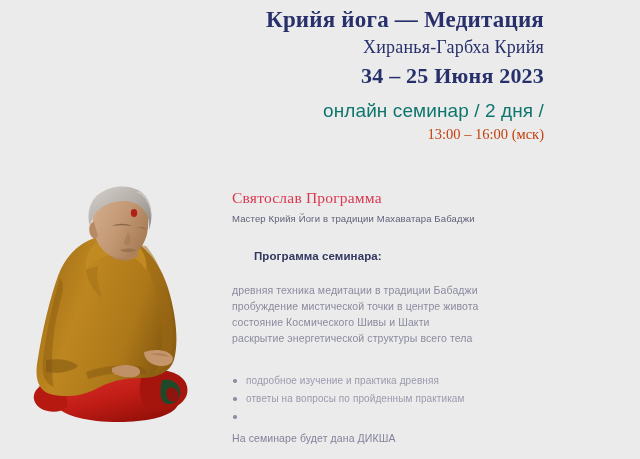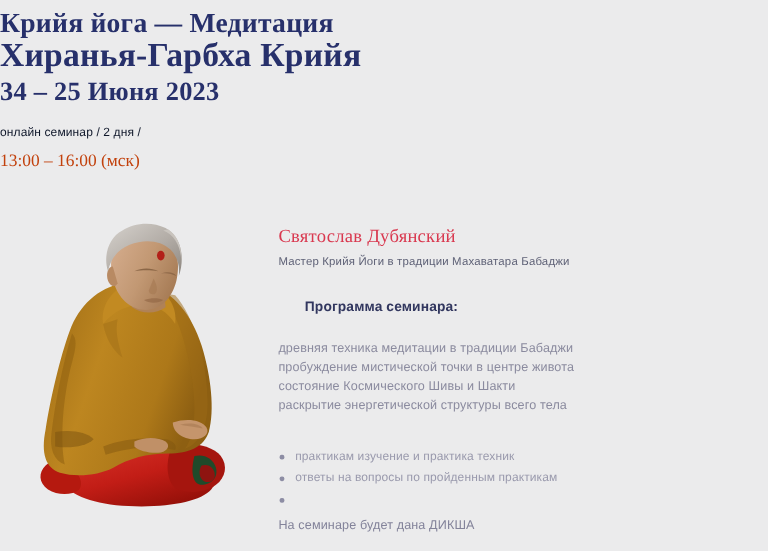--- a/index.html
+++ b/index.html
@@ -20,47 +20,47 @@
     inset: 0;
     background: #ebebec;
   }
 
   
   .header {
     position: absolute;
     top: 6px;
     left: 0;
     width: 544px;
-    text-align: left;
+    text-align: right;
   }
   .title-line {
     font-family: "Liberation Serif", "DejaVu Serif", serif;
     color: #27306b;
     letter-spacing: 0.2px;
   }
   .title-1 {
     font-size: 23px;
     font-weight: bold;
     line-height: 27px;
   }
   .title-2 {
-    font-size: 28px;
-    font-weight: bold;
+    font-size: 18px;
+    font-weight: normal;
     line-height: 28px;
   }
   .title-3 {
     font-size: 22px;
     font-weight: bold;
     line-height: 30px;
   }
   .subtitle-red {
     margin-top: 10px;
     font-family: "Liberation Sans", sans-serif;
-    font-size: 10px;
-    color: #0f172a;
+    font-size: 19px;
+    color: #0f766e;
     line-height: 20px;
     letter-spacing: 0.1px;
   }
   .subtitle-time {
     margin-top: 3px;
     font-family: "Liberation Serif", "DejaVu Serif", serif;
     font-size: 14.5px;
     color: #c2410c;
     line-height: 20px;
   }
@@ -241,36 +241,36 @@
 
       <path d="M96 186 C104 182 116 182 122 186 C126 189 124 194 118 195
                C110 196 100 194 96 190 Z" fill="#c09067"></path>
       <path d="M128 170 C140 166 152 168 156 174 C159 179 154 184 146 184
                C136 184 128 178 128 170 Z" fill="#c5956c"></path>
       <path d="M134 172 C142 170 150 171 153 175 C147 174 140 173 134 172 Z" fill="#ab7d56" opacity="0.7"></path>
     </svg>
   </div>
 
   <div class="content">
-    <div class="speaker-name">Святослав Дубянский</div>
+    <div class="speaker-name">Святослав Программа</div>
     <div class="speaker-role">Мастер Крийя Йоги в традиции Махаватара Бабаджи</div>
 
     <div class="program-heading">Программа семинара:</div>
 
     <div class="program-list">
       <div class="line">древняя техника медитации в традиции Бабаджи</div>
       <div class="line">пробуждение мистической точки в центре живота</div>
       <div class="line">состояние Космического Шивы и Шакти</div>
       <div class="line">раскрытие энергетической структуры всего тела</div>
     </div>
 
     <ul class="bullets">
       <li>
         <span class="dot"></span>
-        <span>практикам изучение и практика техник</span>
+        <span>подробное изучение и практика древняя</span>
       </li>
       <li>
         <span class="dot"></span>
         <span>ответы на вопросы по пройденным практикам</span>
       </li>
       <li>
         <span class="dot"></span>
       </li>
     </ul>
 

